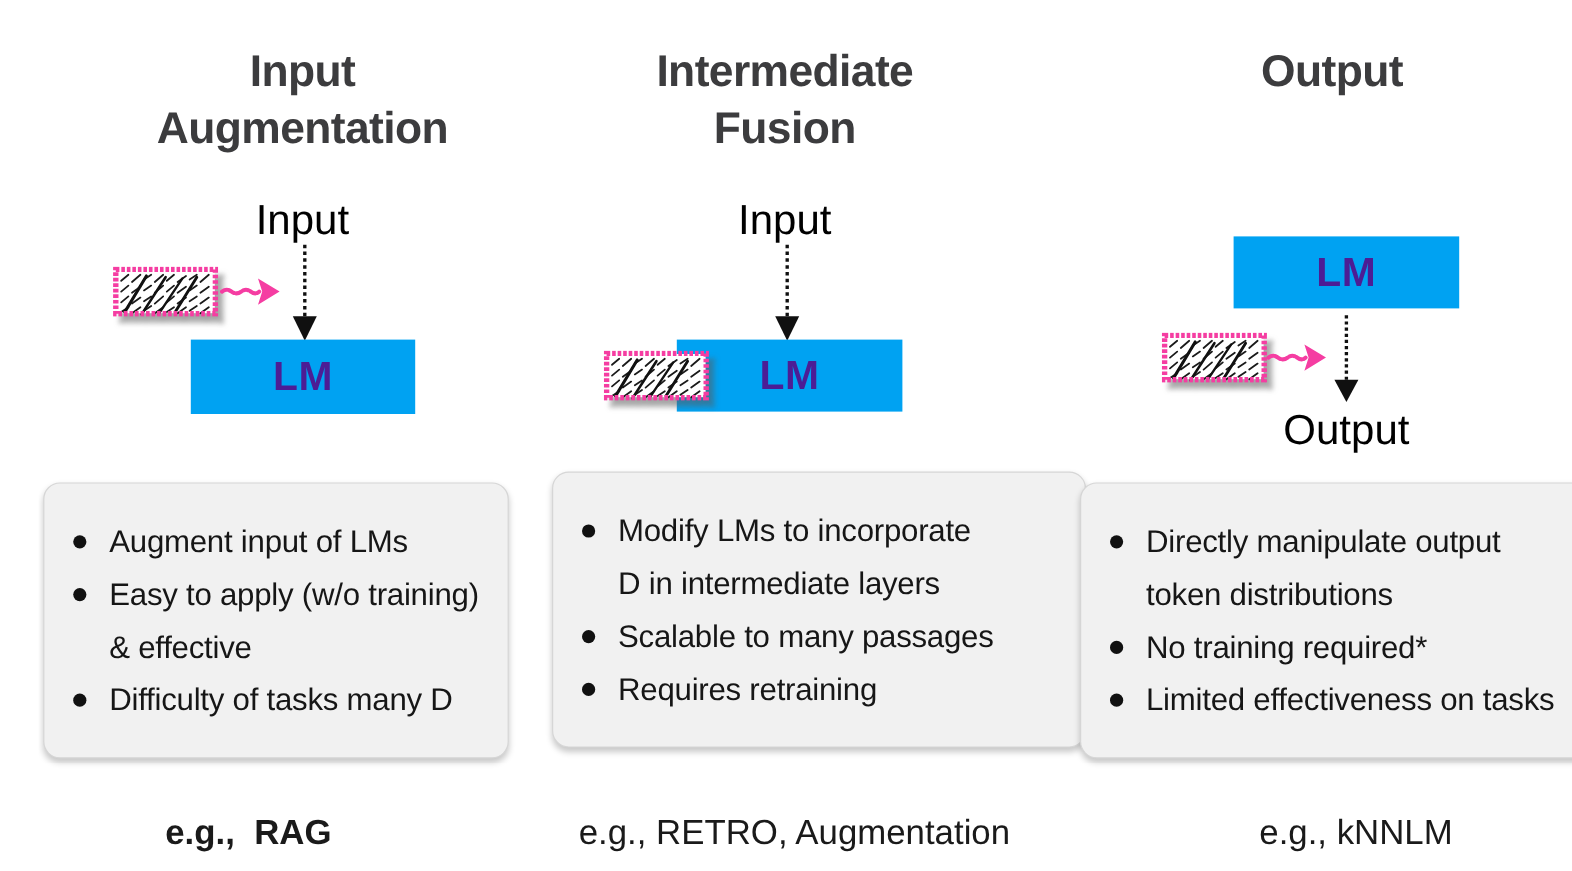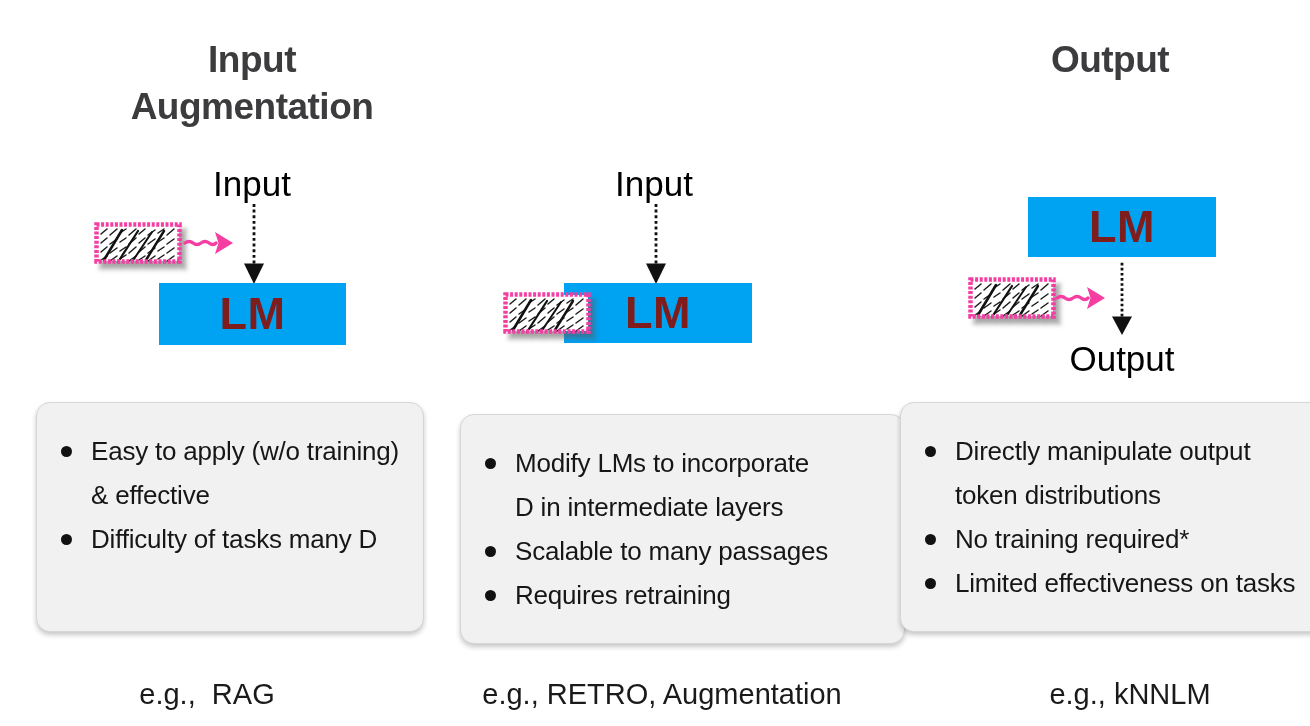--- a/index.html
+++ b/index.html
@@ -38,22 +38,22 @@
     text-align: center;
     line-height: 42px;
   }
   .lm-box {
     background: var(--lm-blue);
     display: flex;
     align-items: center;
     justify-content: center;
   }
   .lm-box .lm-text {
-    color: #7f1d1d;
-    font-size: 45px;
+    color: #4c1d95;
+    font-size: 34px;
     font-weight: 700;
     letter-spacing: 0.5px;
   }
   .doc-icon { filter: drop-shadow(5px 6px 2px rgba(90,90,90,0.55)); }
   .doc-icon svg, .pink-arrow svg, .v-arrow svg { display: block; width: 100%; height: 100%; }
 
   .doc-scribble { stroke: #1b1b1b; stroke-width: 1.5; stroke-linecap: round; fill: none; }
   .doc-slash { stroke: #111; stroke-linecap: round; fill: none; }
   .doc-border { stroke: var(--pink); stroke-width: 4.5; stroke-dasharray: 3 1.6; fill: none; }
   .pink-stroke { stroke: var(--pink); fill: none; stroke-linecap: round; }
@@ -156,20 +156,24 @@
         <line class="black-stroke" x1="15" y1="2" x2="15" y2="64" stroke-width="2.8" stroke-dasharray="3 2.8"></line>
         <polygon class="black-fill" points="5,63 25,63 15,84"></polygon>
       </symbol>
     </defs>
   </svg>
 
   <div class="abs col-title" style="left:20px; top:36px; width:400px;">
     <div>Input</div>
     <div>Augmentation</div>
   </div>
+  <div class="abs col-title" style="left:422px; top:36px; width:400px;">
+    <div>Intermediate</div>
+    <div>Fusion</div>
+  </div>
   <div class="abs col-title" style="left:878px; top:36px; width:400px;">
     <div>Output</div>
   </div>
 
   <div class="abs io-label" style="left:120px; top:163px; width:200px;">Input</div>
   <div class="abs doc-icon" style="left:62px; top:222px; width:88px; height:42px;">
     <svg viewBox="0 0 88 42">
         <use href="#sym-doc"></use>
       </svg>
   </div>
@@ -217,39 +221,40 @@
   </div>
   <div class="abs pink-arrow" style="left:1023px; top:283px; width:52px; height:30px;">
     <svg viewBox="0 0 52 30">
         <use href="#sym-pink-arrow"></use>
       </svg>
   </div>
   <div class="abs io-label" style="left:990px; top:338px; width:200px;">Output</div>
 
   <div class="abs bullet-box" style="left:4px; top:402px; width:388px; height:230px;">
     <ul class="bullets">
+      <li>Augment input of LMs</li>
       <li>Easy to apply (w/o training)
 &amp; effective</li>
       <li>Difficulty of tasks many D</li>
     </ul>
   </div>
-  <div class="abs bullet-box" style="left:428px; top:414px; width:445px; height:230px;">
+  <div class="abs bullet-box" style="left:428px; top:393px; width:445px; height:230px;">
     <ul class="bullets">
       <li>Modify LMs to incorporate
 D in intermediate layers</li>
       <li>Scalable to many passages</li>
       <li>Requires retraining</li>
     </ul>
   </div>
   <div class="abs bullet-box" style="left:868px; top:402px; width:438px; height:230px;">
     <ul class="bullets">
       <li>Directly manipulate output
 token distributions</li>
       <li>No training required*</li>
       <li>Limited effectiveness on tasks</li>
     </ul>
   </div>
 
-  <div class="abs example-label" style="left:25px; top:678px; width:300px;">e.g.,  RAG</div>
+  <div class="abs example-label" style="left:25px; top:678px; width:300px;font-weight:bold;">e.g.,  RAG</div>
   <div class="abs example-label" style="left:430px; top:678px; width:400px;">e.g., RETRO, Augmentation</div>
   <div class="abs example-label" style="left:898px; top:678px; width:400px;">e.g., kNNLM</div>
 
 </div>
 
 </body></html>

